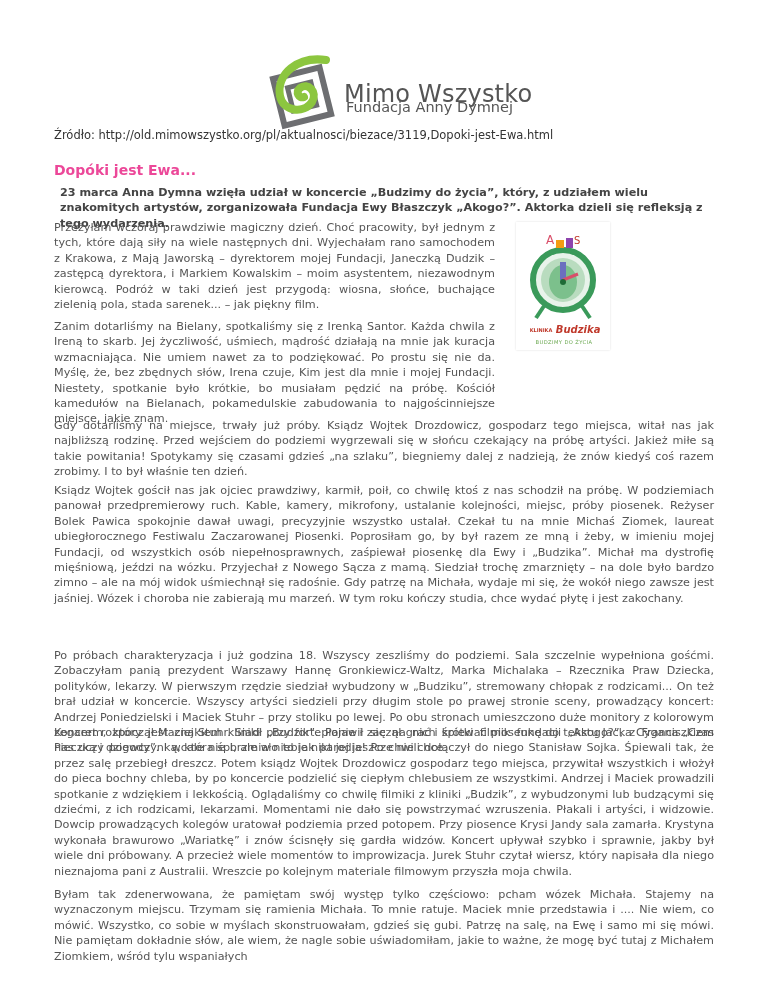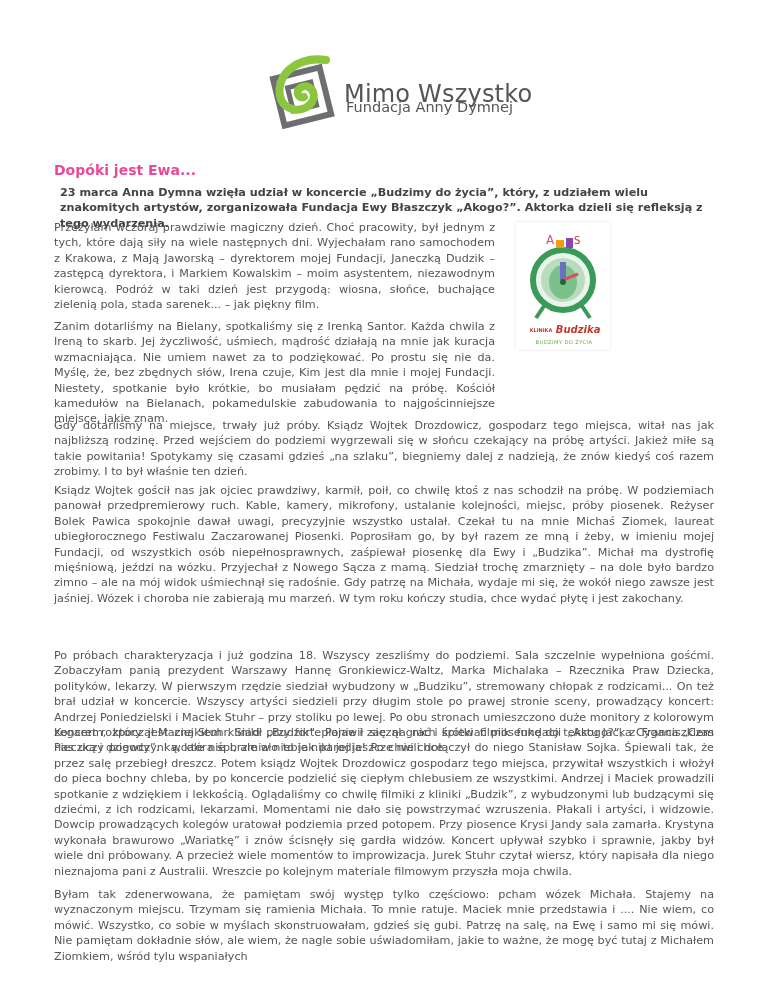--- a/index.html
+++ b/index.html
@@ -35,20 +35,21 @@
       <rect x="10" y="20" width="48" height="48" fill="none" stroke="#6d6e71" stroke-width="6"></rect>
       <rect x="22" y="32" width="24" height="24" fill="none" stroke="#6d6e71" stroke-width="5"></rect>
     </g>
     <path d="M58 8 C30 4, 8 22, 12 44 C15 60, 36 62, 44 50 C50 40, 40 30, 32 36 C27 40, 31 47, 36 45" fill="none" stroke="#8cc63f" stroke-width="8" stroke-linecap="round"></path>
   </svg>
   <div class="logo-title">Mimo Wszystko</div>
   <div class="logo-sub">Fundacja Anny Dymnej</div>
 </div>
 
 <div class="meta">
+  <div>Źródło: http://old.mimowszystko.org/pl/aktualnosci/biezace/3119,Dopoki-jest-Ewa.html</div>
 </div>
 
 <div class="title">Dopóki jest Ewa...</div>
 
 <div class="lead">23 marca Anna Dymna wzięła udział w koncercie „Budzimy do życia”, który, z udziałem wielu znakomitych artystów, zorganizowała Fundacja Ewy Błaszczyk „Akogo?”. Aktorka dzieli się refleksją z tego wydarzenia.</div>
 
 <div class="p p1">Przeżyłam wczoraj prawdziwie magiczny dzień. Choć pracowity, był jednym z tych, które dają siły na wiele następnych dni. Wyjechałam rano samochodem z Krakowa, z Mają Jaworską – dyrektorem mojej Fundacji, Janeczką Dudzik – zastępcą dyrektora, i Markiem Kowalskim – moim asystentem, niezawodnym kierowcą. Podróż w taki dzień jest przygodą: wiosna, słońce, buchające zielenią pola, stada sarenek... – jak piękny film.</div>
 <div class="p p2">Zanim dotarliśmy na Bielany, spotkaliśmy się z Irenką Santor. Każda chwila z Ireną to skarb. Jej życzliwość, uśmiech, mądrość działają na mnie jak kuracja wzmacniająca. Nie umiem nawet za to podziękować. Po prostu się nie da. Myślę, że, bez zbędnych słów, Irena czuje, Kim jest dla mnie i mojej Fundacji. Niestety, spotkanie było krótkie, bo musiałam pędzić na próbę. Kościół kamedułów na Bielanach, pokamedulskie zabudowania to najgościnniejsze miejsce, jakie znam.</div>
 
 <div class="image-box">

